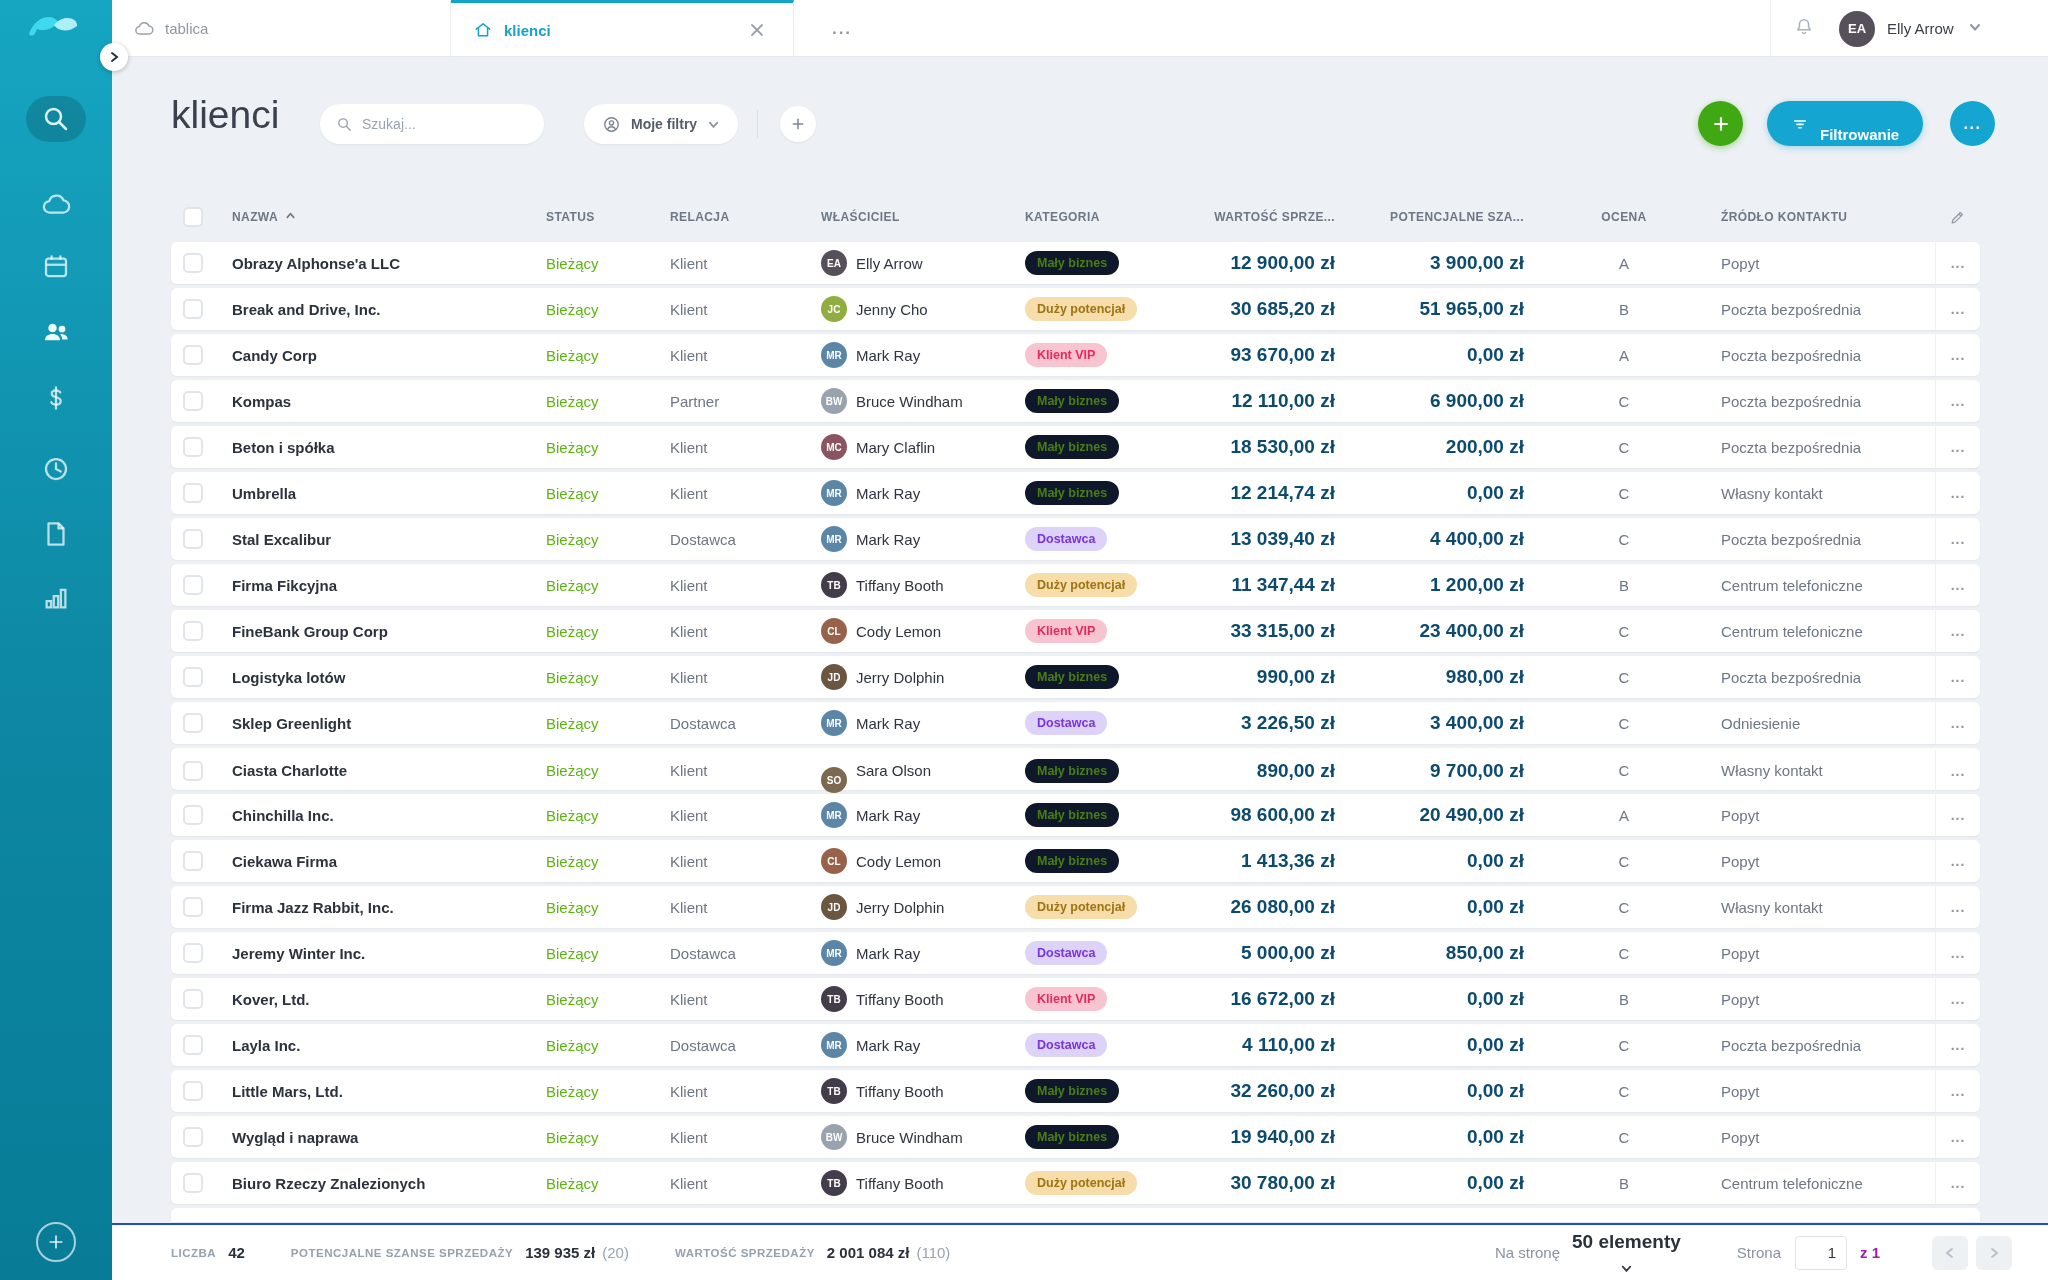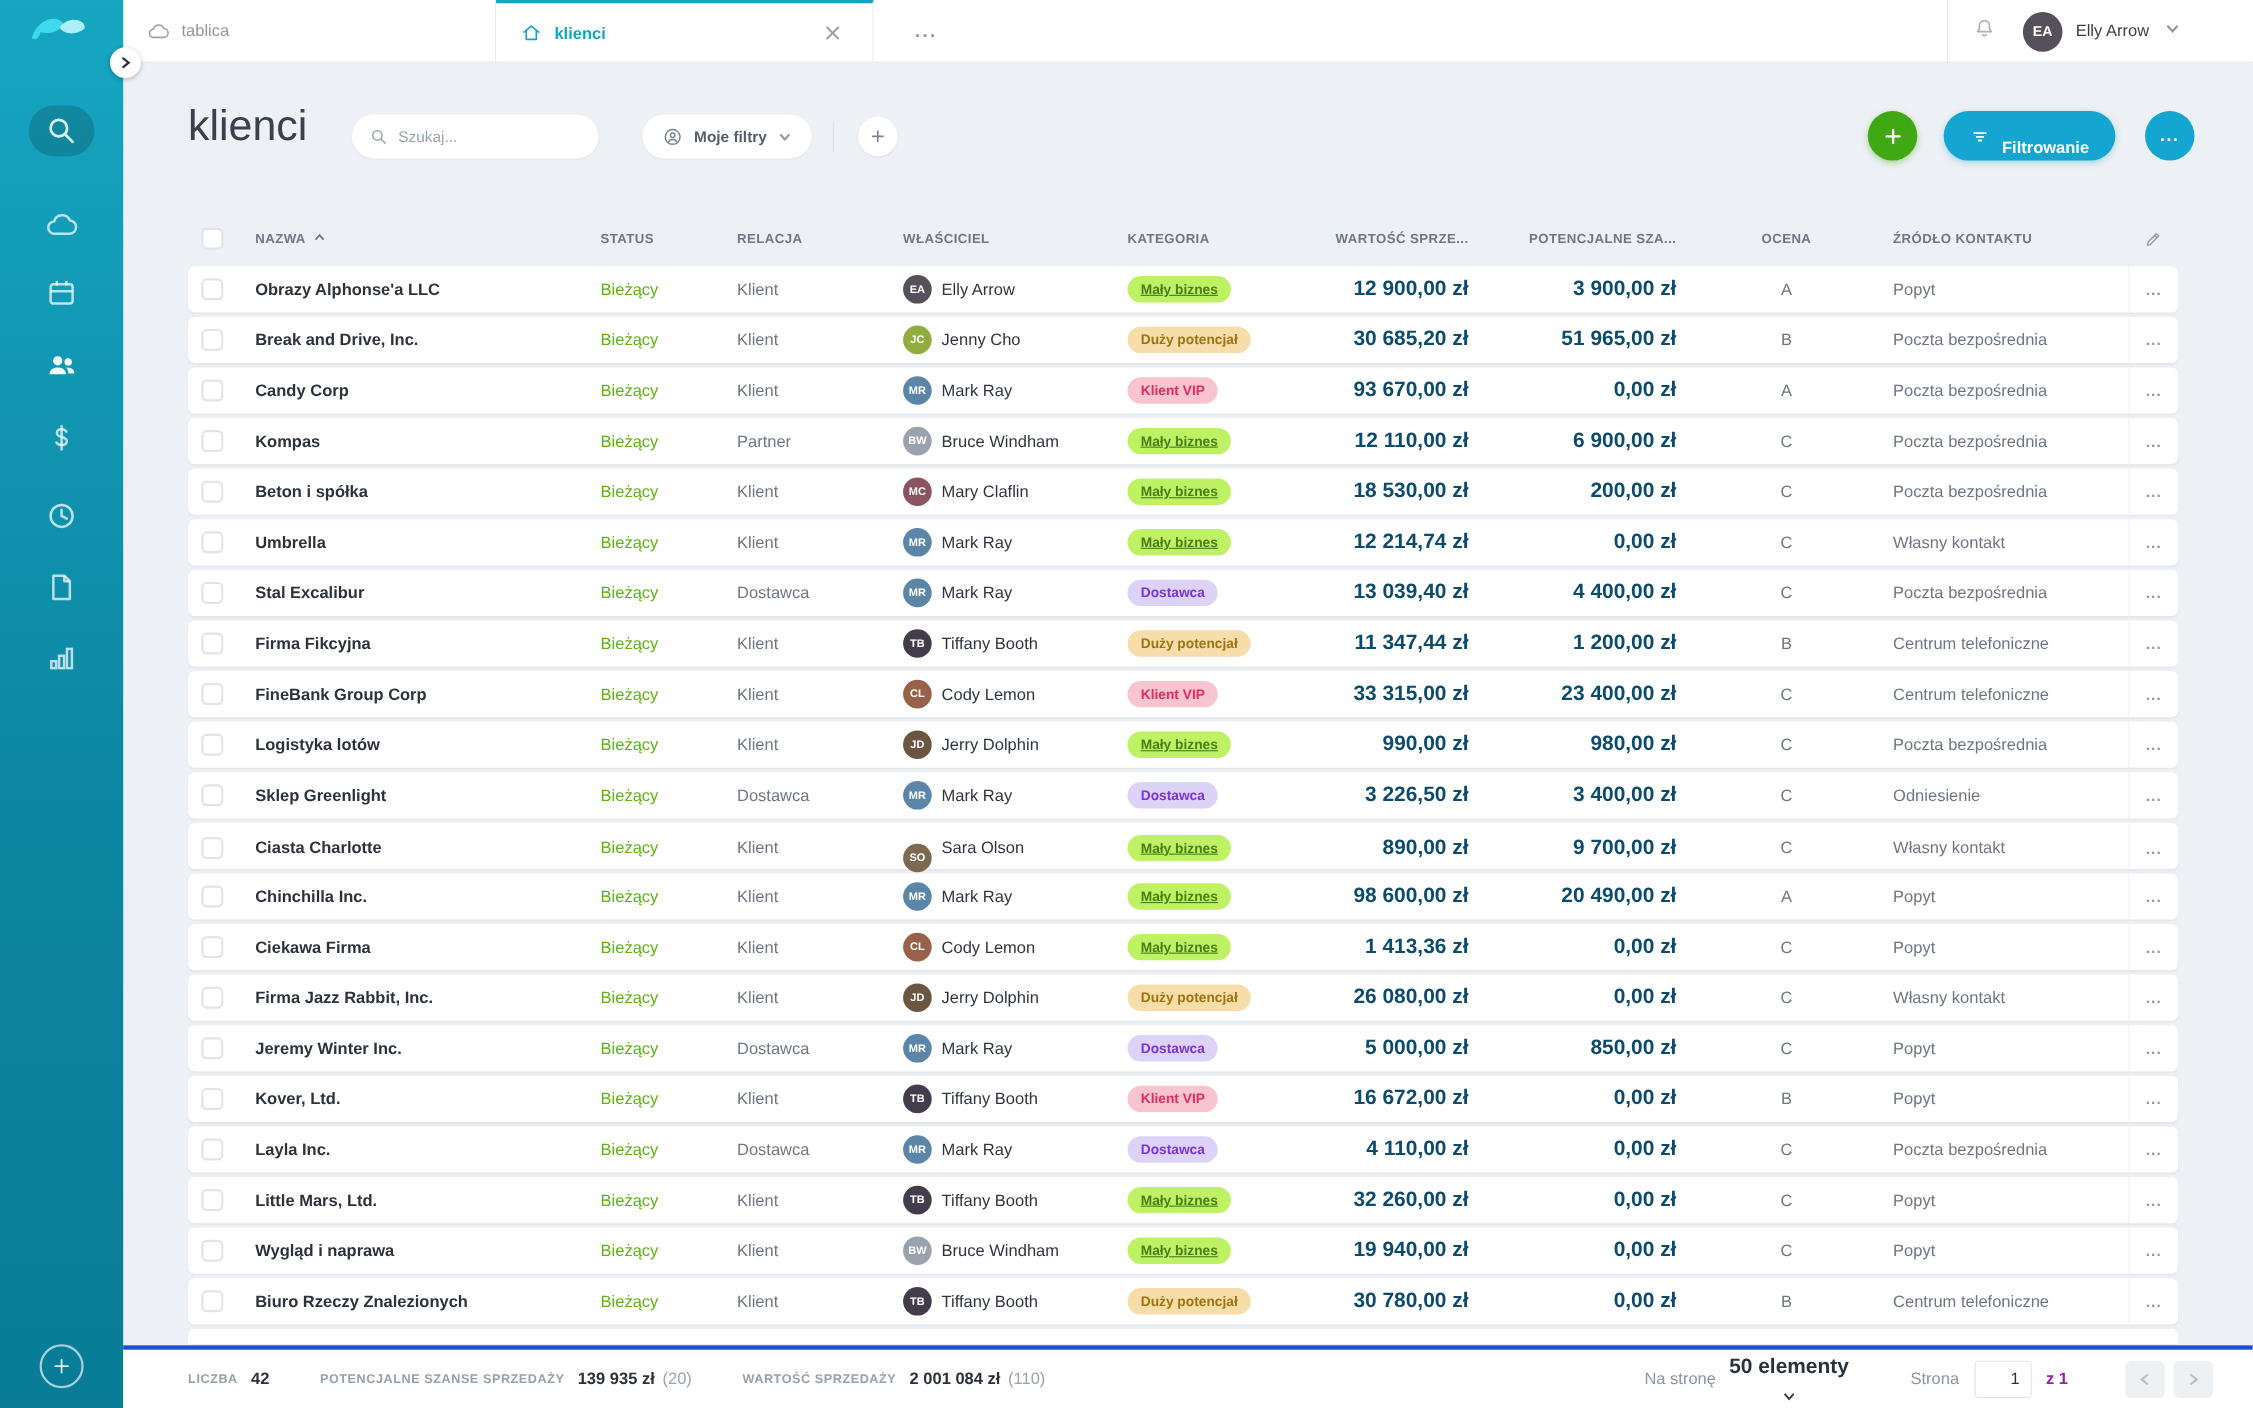--- a/index.html
+++ b/index.html
@@ -104,32 +104,32 @@
     box-shadow:0 1px 2px rgba(40,50,60,0.05); cursor:pointer; }
   .cell-name { font-size:15px; font-weight:bold; color:#2c323c; padding-left:17px;
     white-space:nowrap; overflow:hidden; }
   .cell-status { font-size:15px; color:#5cb412; }
   .cell-relacja, .cell-ocena, .cell-zrodlo { font-size:15px; color:#6e7684; }
   .cell-owner { display:flex; align-items:center; gap:9px; }
   .owner-avatar { width:26px; height:26px; border-radius:50%; color:#fff; font-size:10px; font-weight:bold;
     display:flex; align-items:center; justify-content:center; flex:0 0 26px; }
   .owner-name { font-size:15px; color:#2e3440; white-space:nowrap; }
   .badge { display:inline-block; font-size:12.5px; font-weight:bold; padding:5px 12px; border-radius:13px; }
-  .badge-maly { background:#bef264; color:#4a7d15;text-decoration:underline; }
+  .badge-maly { background:#0f172a; color:#4a7d15; }
   .badge-duzy { background:#f6ddaa; color:#9d7414; }
   .badge-vip { background:#f8c4cf; color:#e42a5e; }
   .badge-dostawca { background:#ddd2f8; color:#7a35e0; }
   .cell-val { font-size:19px; font-weight:bold; color:#0c4a6e; }
   .cell-menu { height:42px; display:flex; align-items:center; justify-content:center;
     border-left:1px solid #eef0f3; color:#8f97a3; font-weight:bold; letter-spacing:1px; font-size:14px; }
   .partial-row { height:14px; margin-bottom:0; border-radius:6px 6px 0 0; }
 
   
   .footer { position:absolute; left:112px; bottom:0; width:1936px; height:57px; background:#fff;
-    border-top:4px solid #1d4ed8; z-index:6; display:flex; align-items:center; padding:0 36px 0 59px; }
+    border-top:2px solid #1d4ed8; z-index:6; display:flex; align-items:center; padding:0 36px 0 59px; }
   .f-label { font-size:11.5px; font-weight:bold; color:#97a0ad; letter-spacing:0.5px; }
   .f-value { font-size:15px; font-weight:bold; color:#2b313b; margin-left:12px; }
   .f-count { font-size:15px; color:#9aa3b0; margin-left:7px; }
   .f-group { display:flex; align-items:center; }
   .f-gap { margin-left:46px; }
   .f-right { margin-left:auto; display:flex; align-items:center; }
   .f-pages-label { font-size:15px; color:#8b93a0; }
   .f-perpage { font-size:19px; font-weight:bold; color:#2b313b; margin-left:12px; display:flex; align-items:center; gap:9px; cursor:pointer;flex-direction:column; }
   .f-perpage svg { width:13px; height:13px; color:#3a414d; }
   .f-strona { margin-left:56px; }

